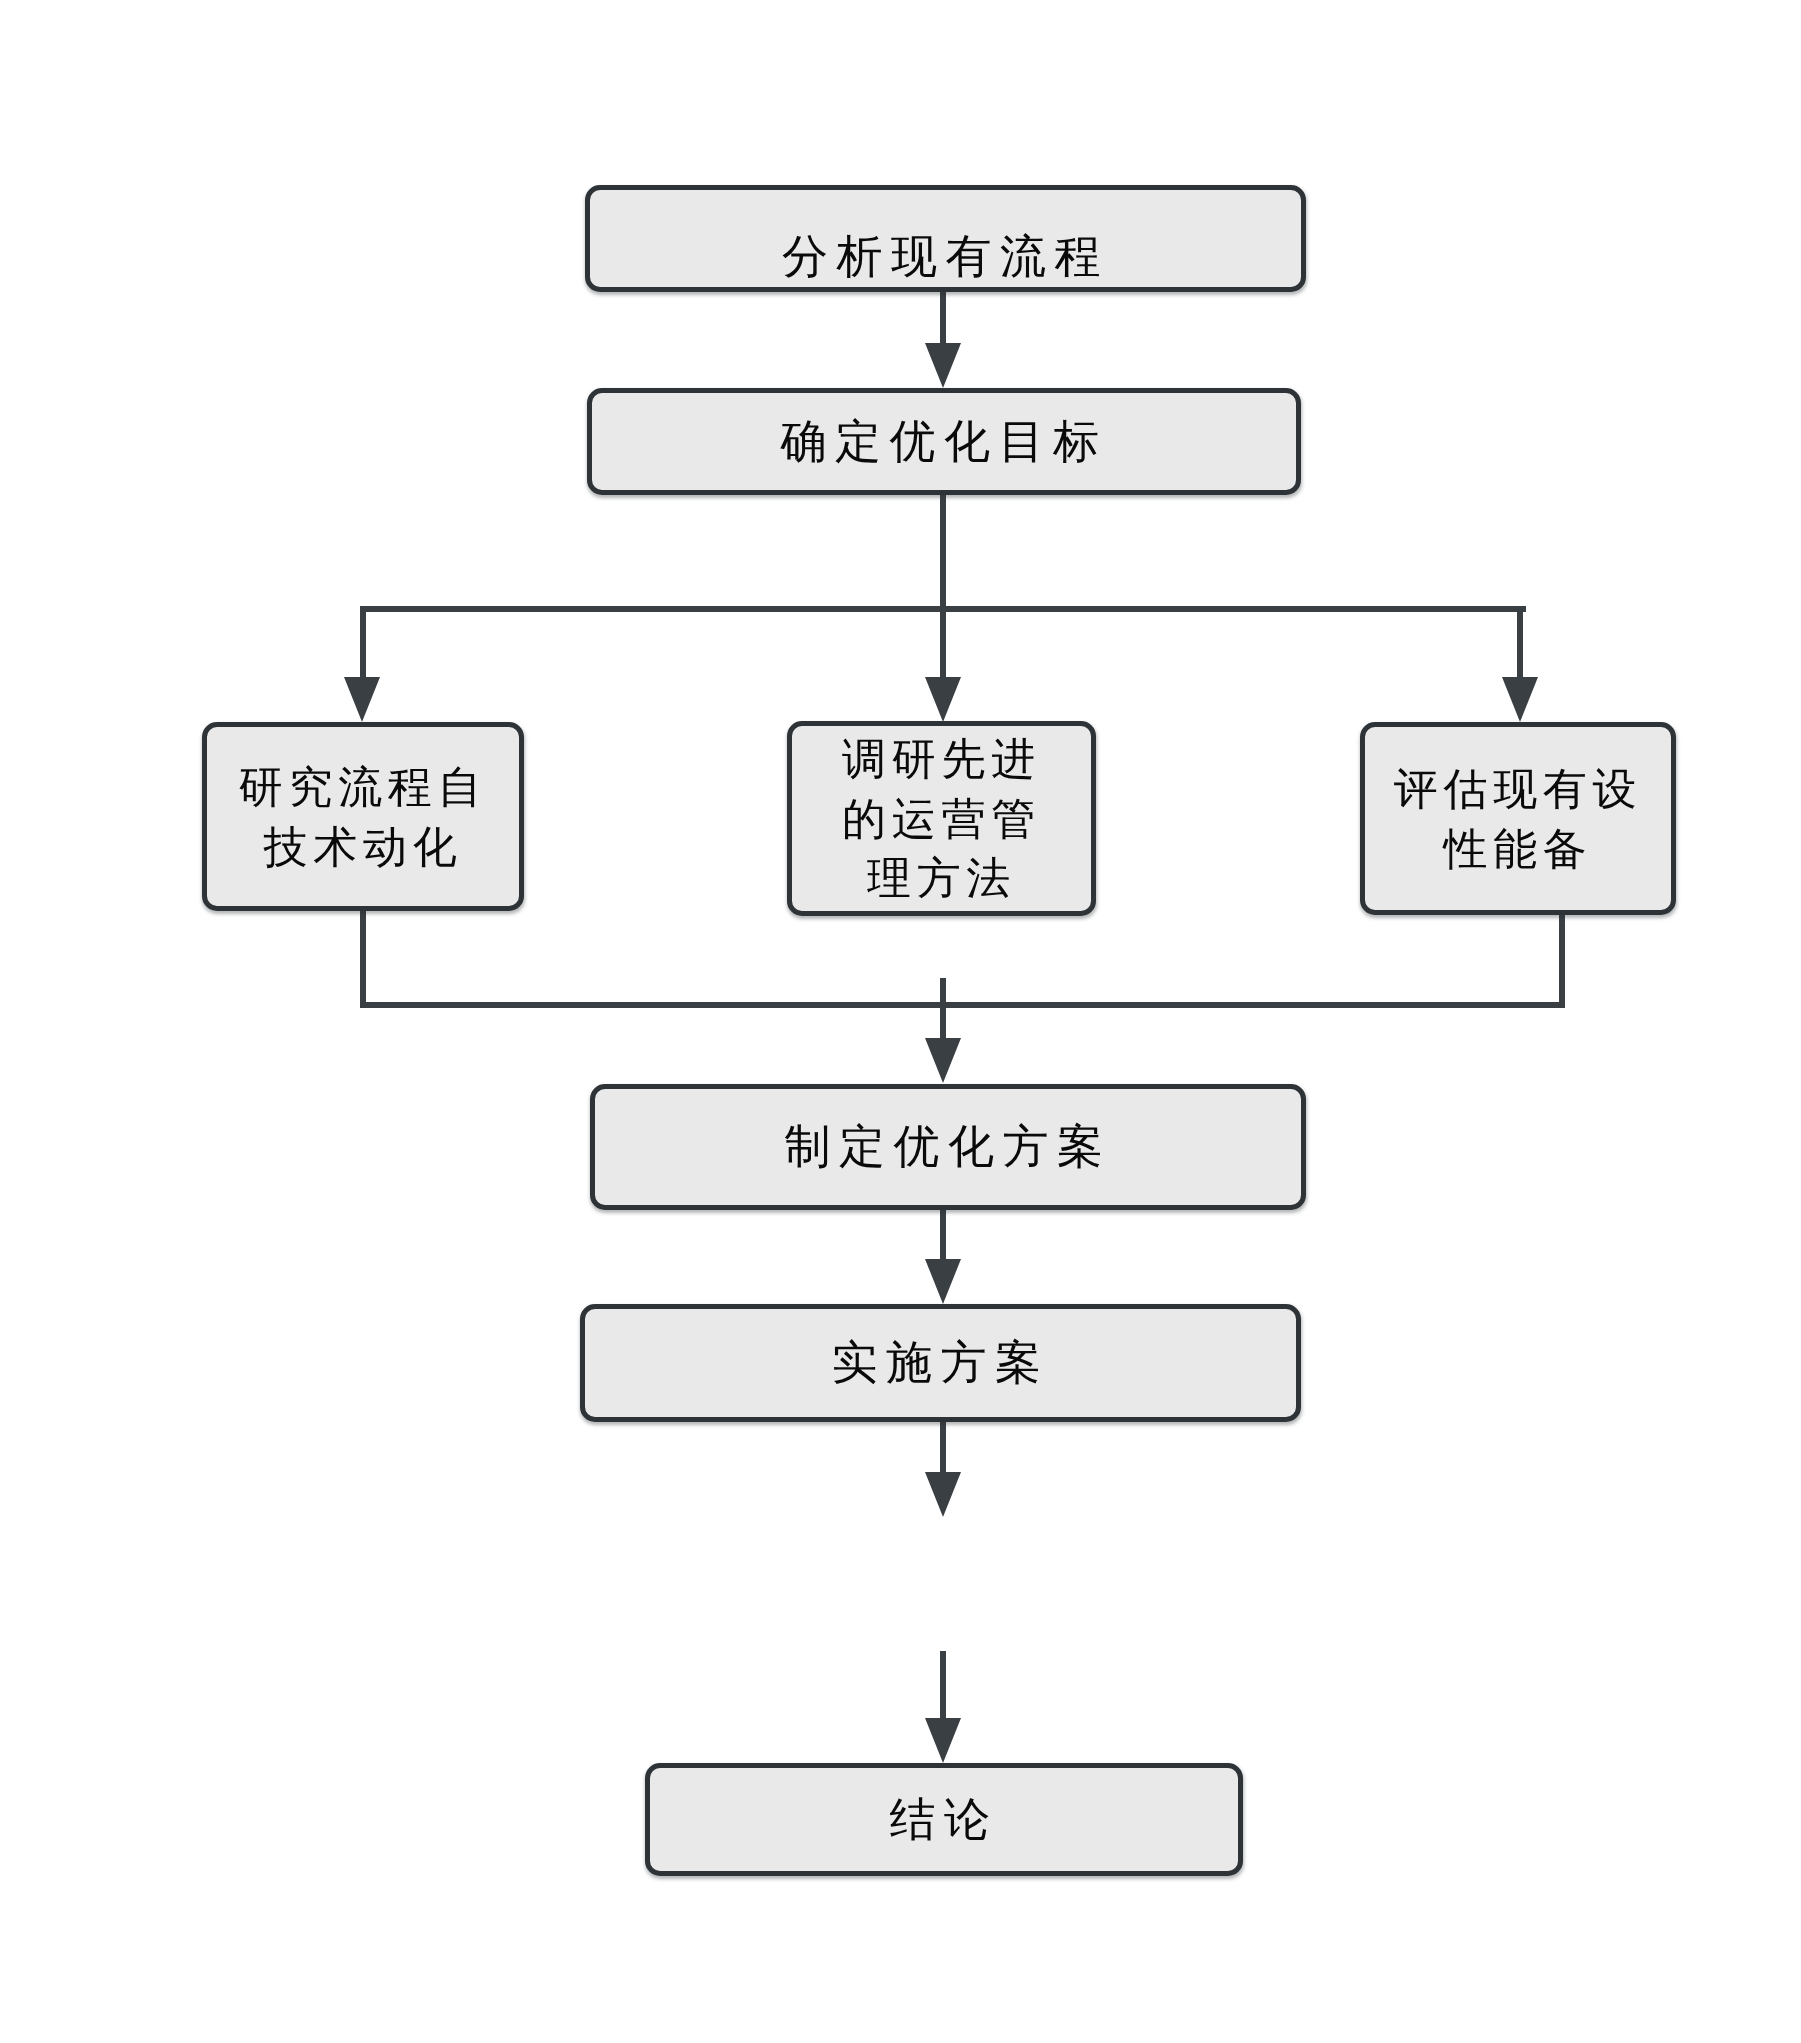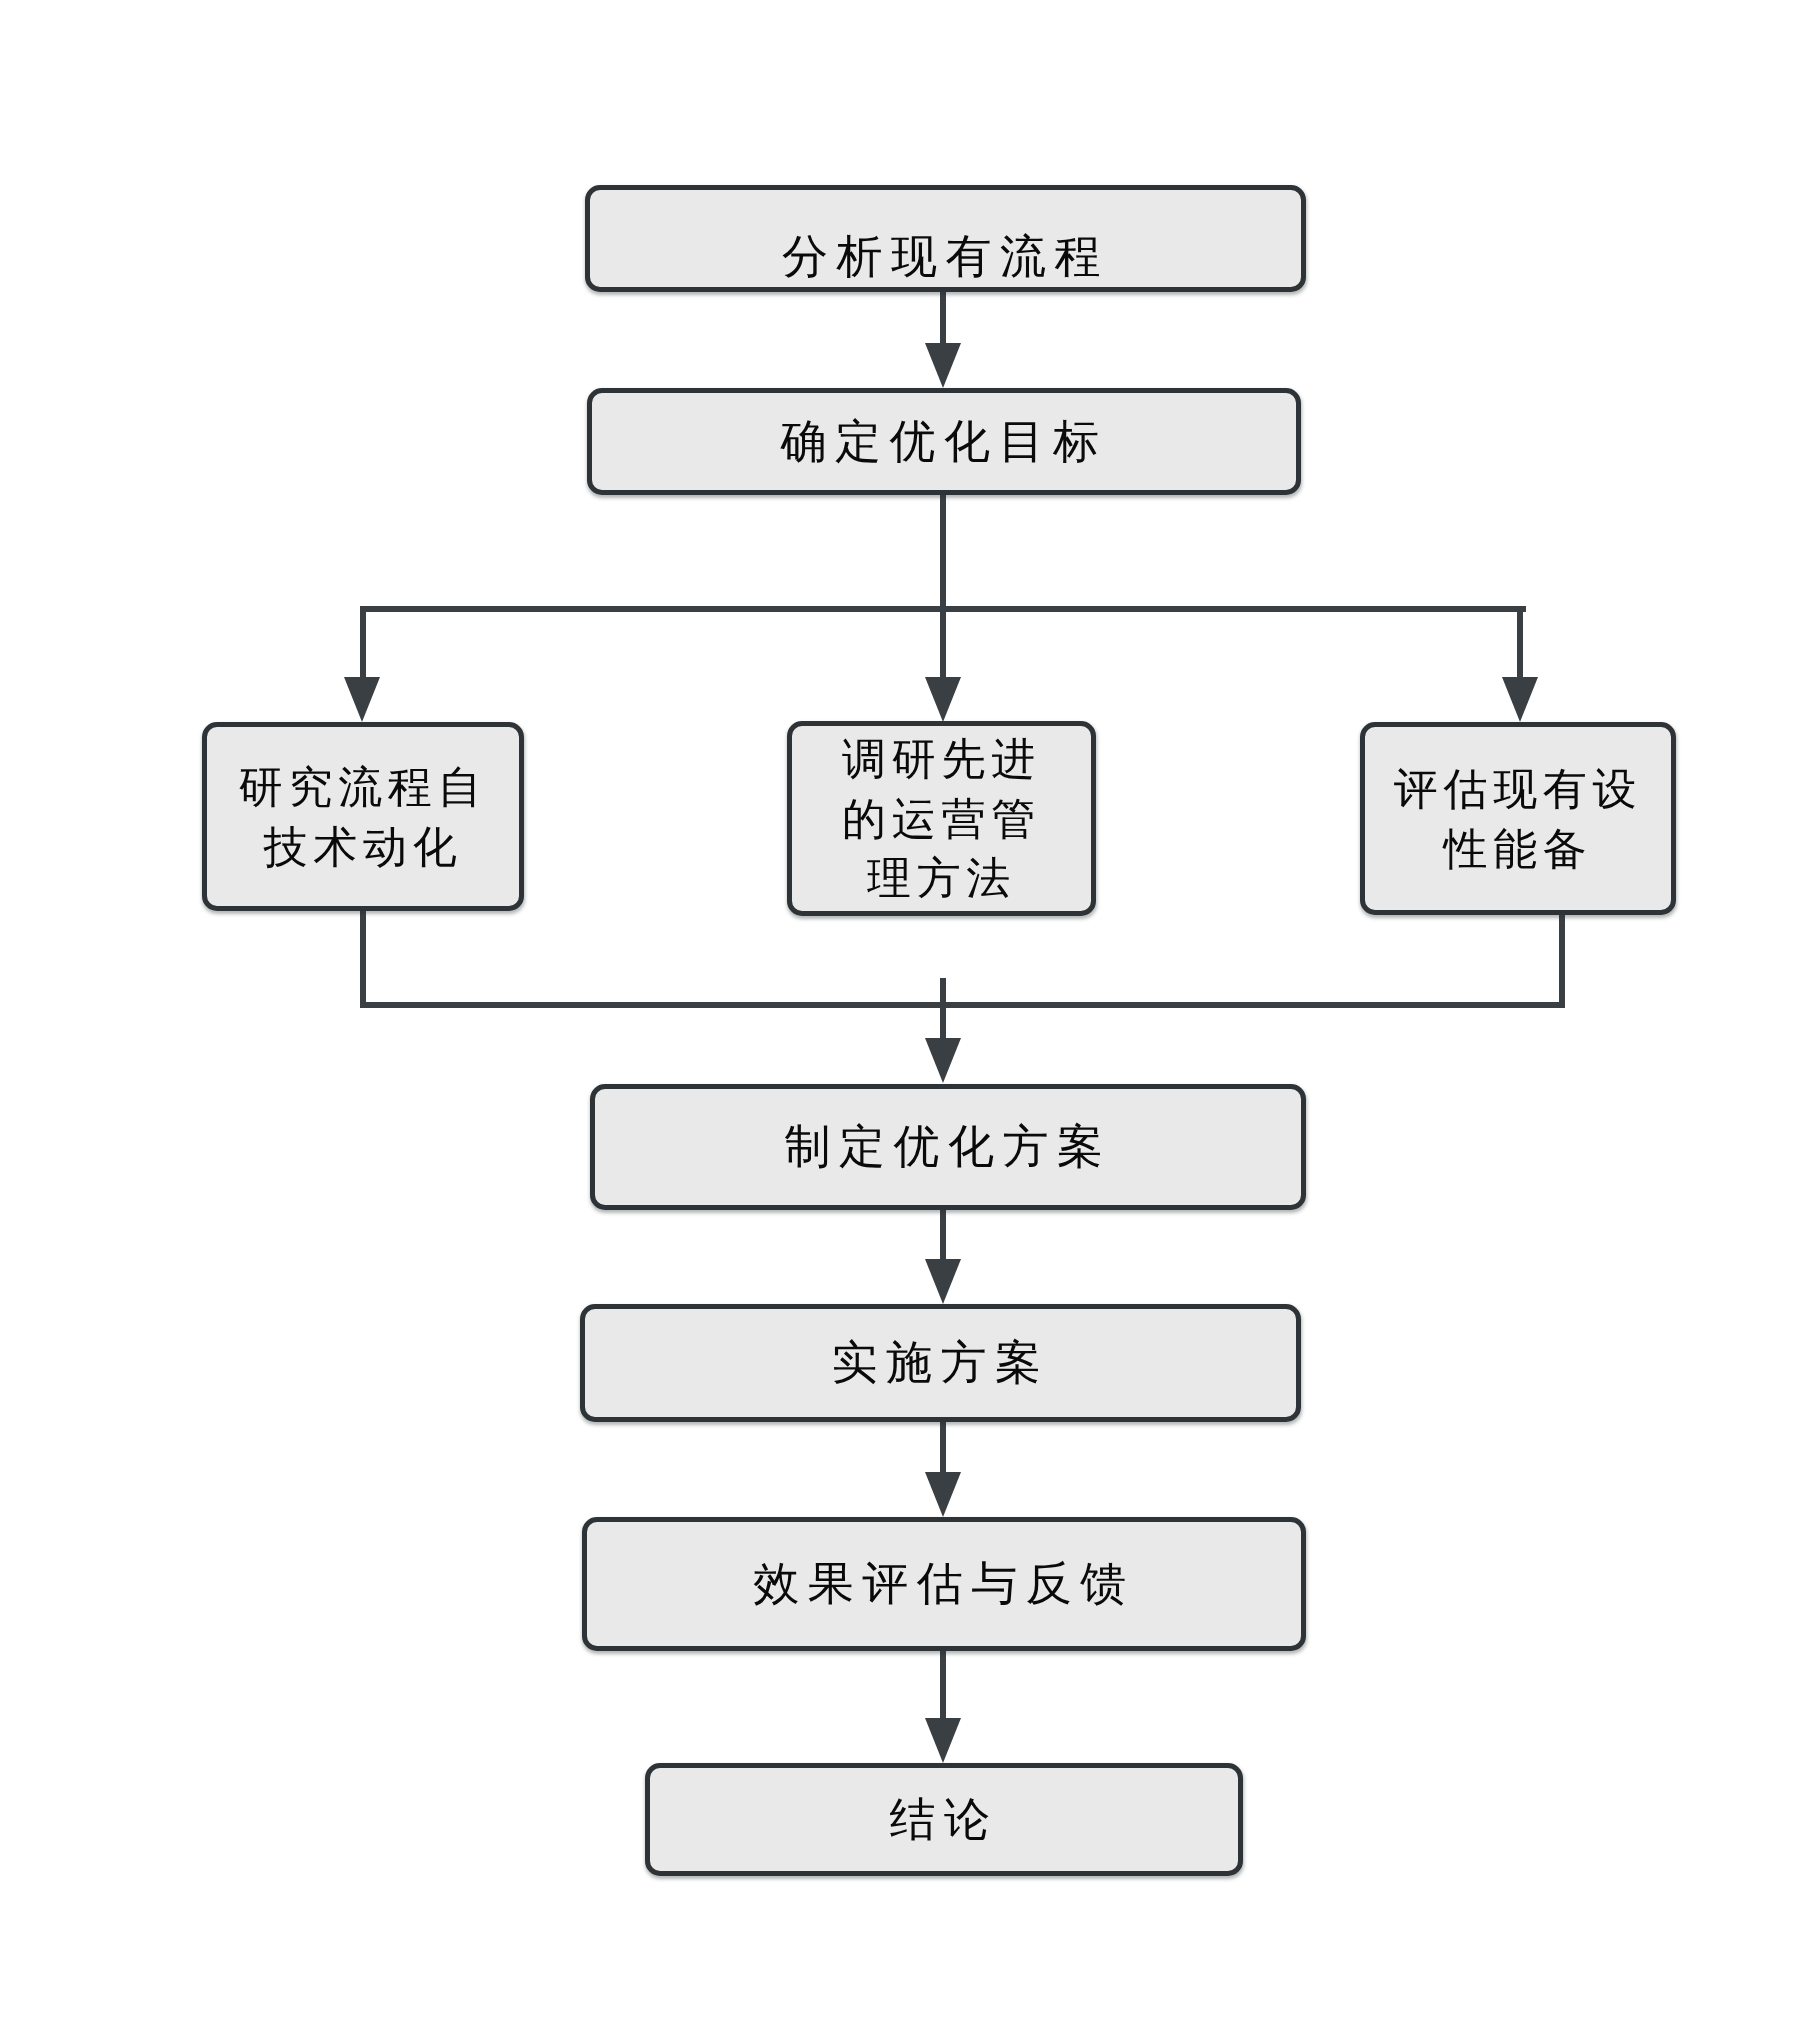--- a/index.html
+++ b/index.html
@@ -111,22 +111,19 @@
   </div>
 
   <div class="node" style="left:590px; top:1084px; width:716px; height:126px;">
     <span class="node-label">制定优化方案</span>
   </div>
 
   <div class="node" style="left:580px; top:1304px; width:721px; height:118px;">
     <span class="node-label">实施方案</span>
   </div>
 
-  <div class="node" style="left:582px; top:1517px; width:724px; height:134px;">
-    <span class="node-label">效果评估与反馈</span>
-  </div>
 
   <div class="node" style="left:645px; top:1763px; width:598px; height:113px;border-radius:15px;">
     <span class="node-label">结论</span>
   </div>
 
 </div>
 
 
 </body></html>

